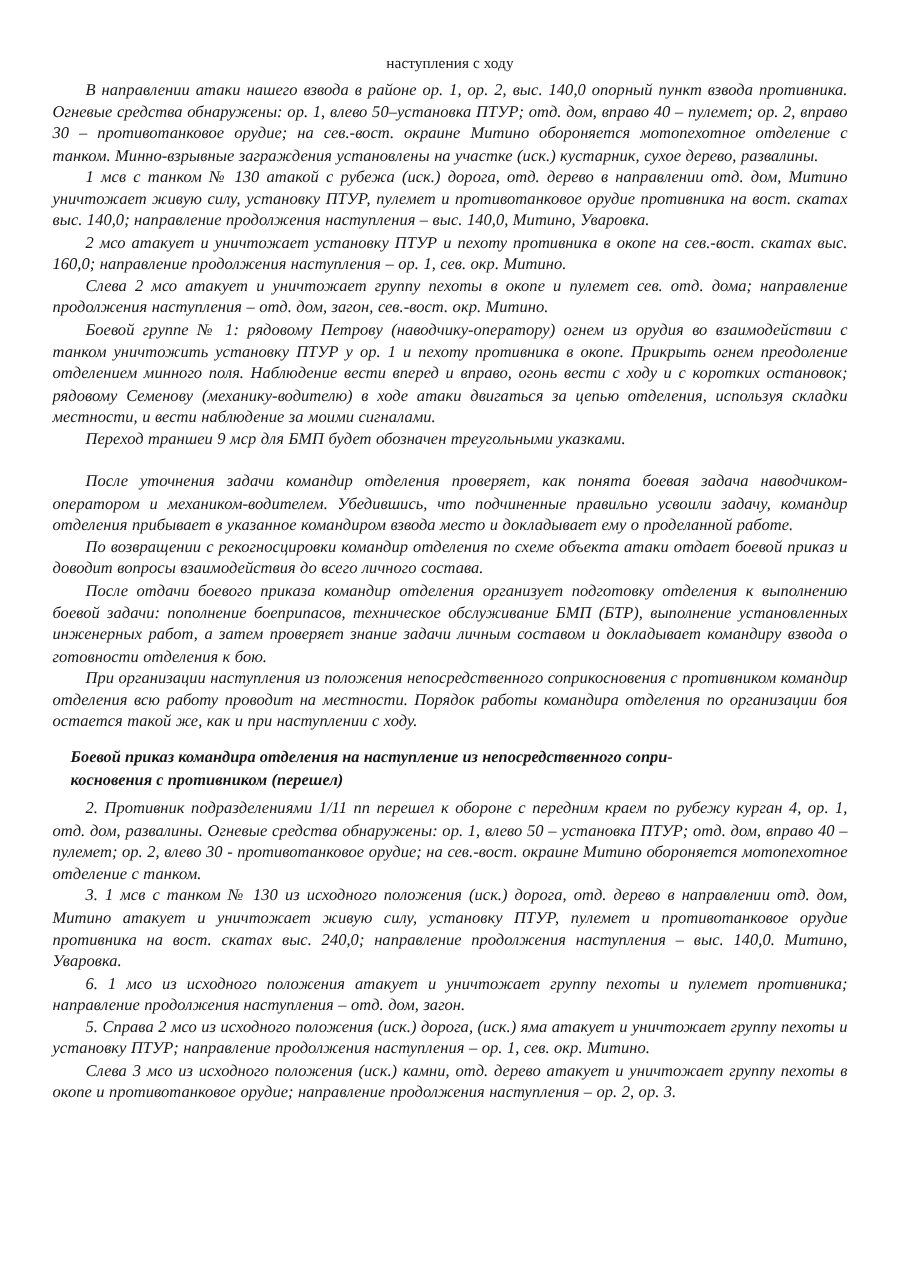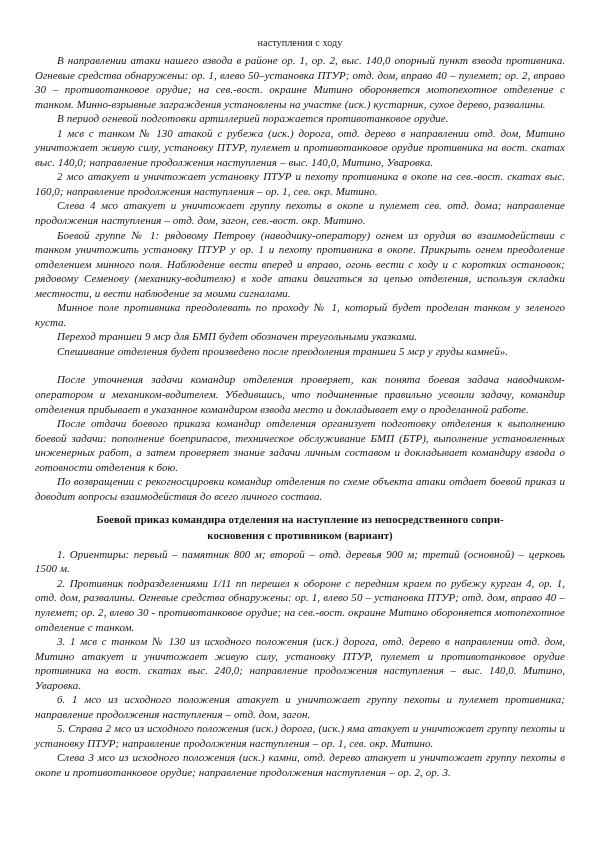--- a/index.html
+++ b/index.html
@@ -53,63 +53,60 @@
   .gap-block {
     height: 14px;
   }
 
   .section-heading {
     margin: 0;
     padding: 0 12px;
     font-size: 10.9px;
     font-weight: bold;
     line-height: 15.2px;
-    text-align: center;
     letter-spacing: 0.03px;
+    font-style: italic;
   }
 
   .heading-wrap {
     margin-top: 9px;
     margin-bottom: 4px;
   }
 
   .tail-space {
     height: 60px;
   }
 </style>
 </head>
 <body>
 
 <div class="page">
   <div class="doc-body">
 
     <div class="running-head">наступления с ходу</div>
 
     <p class="para">В направлении атаки нашего взвода в районе ор. 1, ор. 2, выс. 140,0 опорный пункт взвода противника. Огневые средства обнаружены: ор. 1, влево 50–установка ПТУР; отд. дом, вправо 40 – пулемет; ор. 2, вправо 30 – противотанковое орудие; на сев.-вост. окраине Митино обороняется мотопехотное отделение с танком. Минно-взрывные заграждения установлены на участке (иск.) кустарник, сухое дерево, развалины.</p>
-    <p class="para">В период огневой подготовки артиллерией поражается противотанковое орудие.</p>
     <p class="para">1 мсв с танком № 130 атакой с рубежа (иск.) дорога, отд. дерево в направлении отд. дом, Митино уничтожает живую силу, установку ПТУР, пулемет и противотанковое орудие противника на вост. скатах выс. 140,0; направление продолжения наступления – выс. 140,0, Митино, Уваровка.</p>
     <p class="para">2 мсо атакует и уничтожает установку ПТУР и пехоту противника в окопе на сев.-вост. скатах выс. 160,0; направление продолжения наступления – ор. 1, сев. окр. Митино.</p>
-    <p class="para">Слева 4 мсо атакует и уничтожает группу пехоты в окопе и пулемет сев. отд. дома; направление продолжения наступления – отд. дом, загон, сев.-вост. окр. Митино.</p>
+    <p class="para">Слева 2 мсо атакует и уничтожает группу пехоты в окопе и пулемет сев. отд. дома; направление продолжения наступления – отд. дом, загон, сев.-вост. окр. Митино.</p>
     <p class="para">Боевой группе № 1: рядовому Петрову (наводчику-оператору) огнем из орудия во взаимодействии с танком уничтожить установку ПТУР у ор. 1 и пехоту противника в окопе. Прикрыть огнем преодоление отделением минного поля. Наблюдение вести вперед и вправо, огонь вести с ходу и с коротких остановок; рядовому Семенову (механику-водителю) в ходе атаки двигаться за цепью отделения, используя складки местности, и вести наблюдение за моими сигналами.</p>
-    <p class="para">Минное поле противника преодолевать по проходу № 1, который будет проделан танком у зеленого куста.</p>
     <p class="para">Переход траншеи 9 мср для БМП будет обозначен треугольными указками.</p>
-    <p class="para">Спешивание отделения будет произведено после преодоления траншеи 5 мср у груды камней».</p>
 
     <div class="gap-block"></div>
 
     <p class="para">После уточнения задачи командир отделения проверяет, как понята боевая задача наводчиком-оператором и механиком-водителем. Убедившись, что подчиненные правильно усвоили задачу, командир отделения прибывает в указанное командиром взвода место и докладывает ему о проделанной работе.</p>
+    <p class="para">По возвращении с рекогносцировки командир отделения по схеме объекта атаки отдает боевой приказ и доводит вопросы взаимодействия до всего личного состава.</p>
     <p class="para">После отдачи боевого приказа командир отделения организует подготовку отделения к выполнению боевой задачи: пополнение боеприпасов, техническое обслуживание БМП (БТР), выполнение установленных инженерных работ, а затем проверяет знание задачи личным составом и докладывает командиру взвода о готовности отделения к бою.</p>
-    <p class="para">По возвращении с рекогносцировки командир отделения по схеме объекта атаки отдает боевой приказ и доводит вопросы взаимодействия до всего личного состава.</p>
+    <p class="para">При организации наступления из положения непосредственного соприкосновения с противником командир отделения всю работу проводит на местности. Порядок работы командира отделения по организации боя остается такой же, как и при наступлении с ходу.</p>
 
     <div class="heading-wrap">
       <div class="section-heading">Боевой приказ командира отделения на наступление из непосредственного сопри-</div>
-      <div class="section-heading">косновения с противником (вариант)</div>
+      <div class="section-heading">косновения с противником (перешел)</div>
     </div>
 
-    <p class="para">1. Ориентиры: первый – памятник 800 м; второй – отд. деревья 900 м; третий (основной) – церковь 1500 м.</p>
     <p class="para">2. Противник подразделениями 1/11 пп перешел к обороне с передним краем по рубежу курган 4, ор. 1, отд. дом, развалины. Огневые средства обнаружены: ор. 1, влево 50 – установка ПТУР; отд. дом, вправо 40 – пулемет; ор. 2, влево 30 - противотанковое орудие; на сев.-вост. окраине Митино обороняется мотопехотное отделение с танком.</p>
     <p class="para">3. 1 мсв с танком № 130 из исходного положения (иск.) дорога, отд. дерево в направлении отд. дом, Митино атакует и уничтожает живую силу, установку ПТУР, пулемет и противотанковое орудие противника на вост. скатах выс. 240,0; направление продолжения наступления – выс. 140,0. Митино, Уваровка.</p>
     <p class="para">6. 1 мсо из исходного положения атакует и уничтожает группу пехоты и пулемет противника; направление продолжения наступления – отд. дом, загон.</p>
     <p class="para">5. Справа 2 мсо из исходного положения (иск.) дорога, (иск.) яма атакует и уничтожает группу пехоты и установку ПТУР; направление продолжения наступления – ор. 1, сев. окр. Митино.</p>
     <p class="para">Слева 3 мсо из исходного положения (иск.) камни, отд. дерево атакует и уничтожает группу пехоты в окопе и противотанковое орудие; направление продолжения наступления – ор. 2, ор. 3.</p>
 
     <div class="tail-space"></div>
   </div>
 </div>
 

